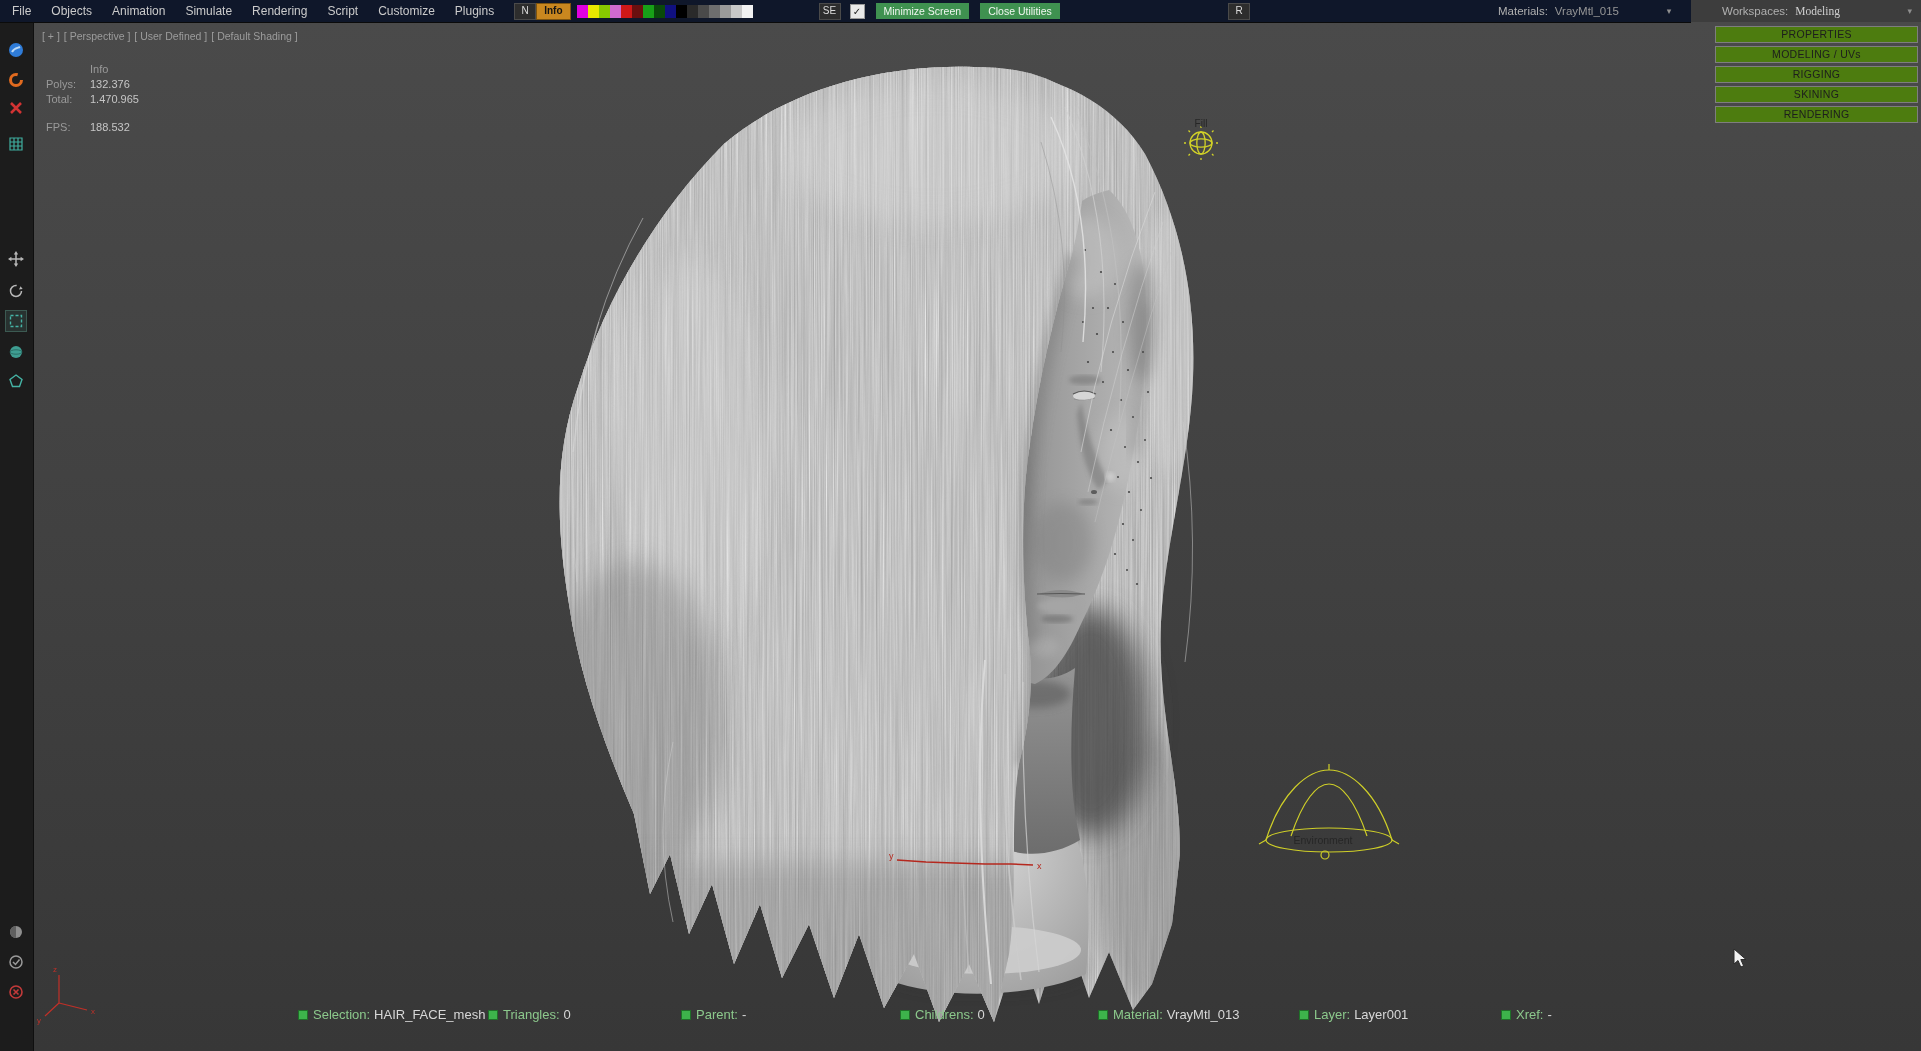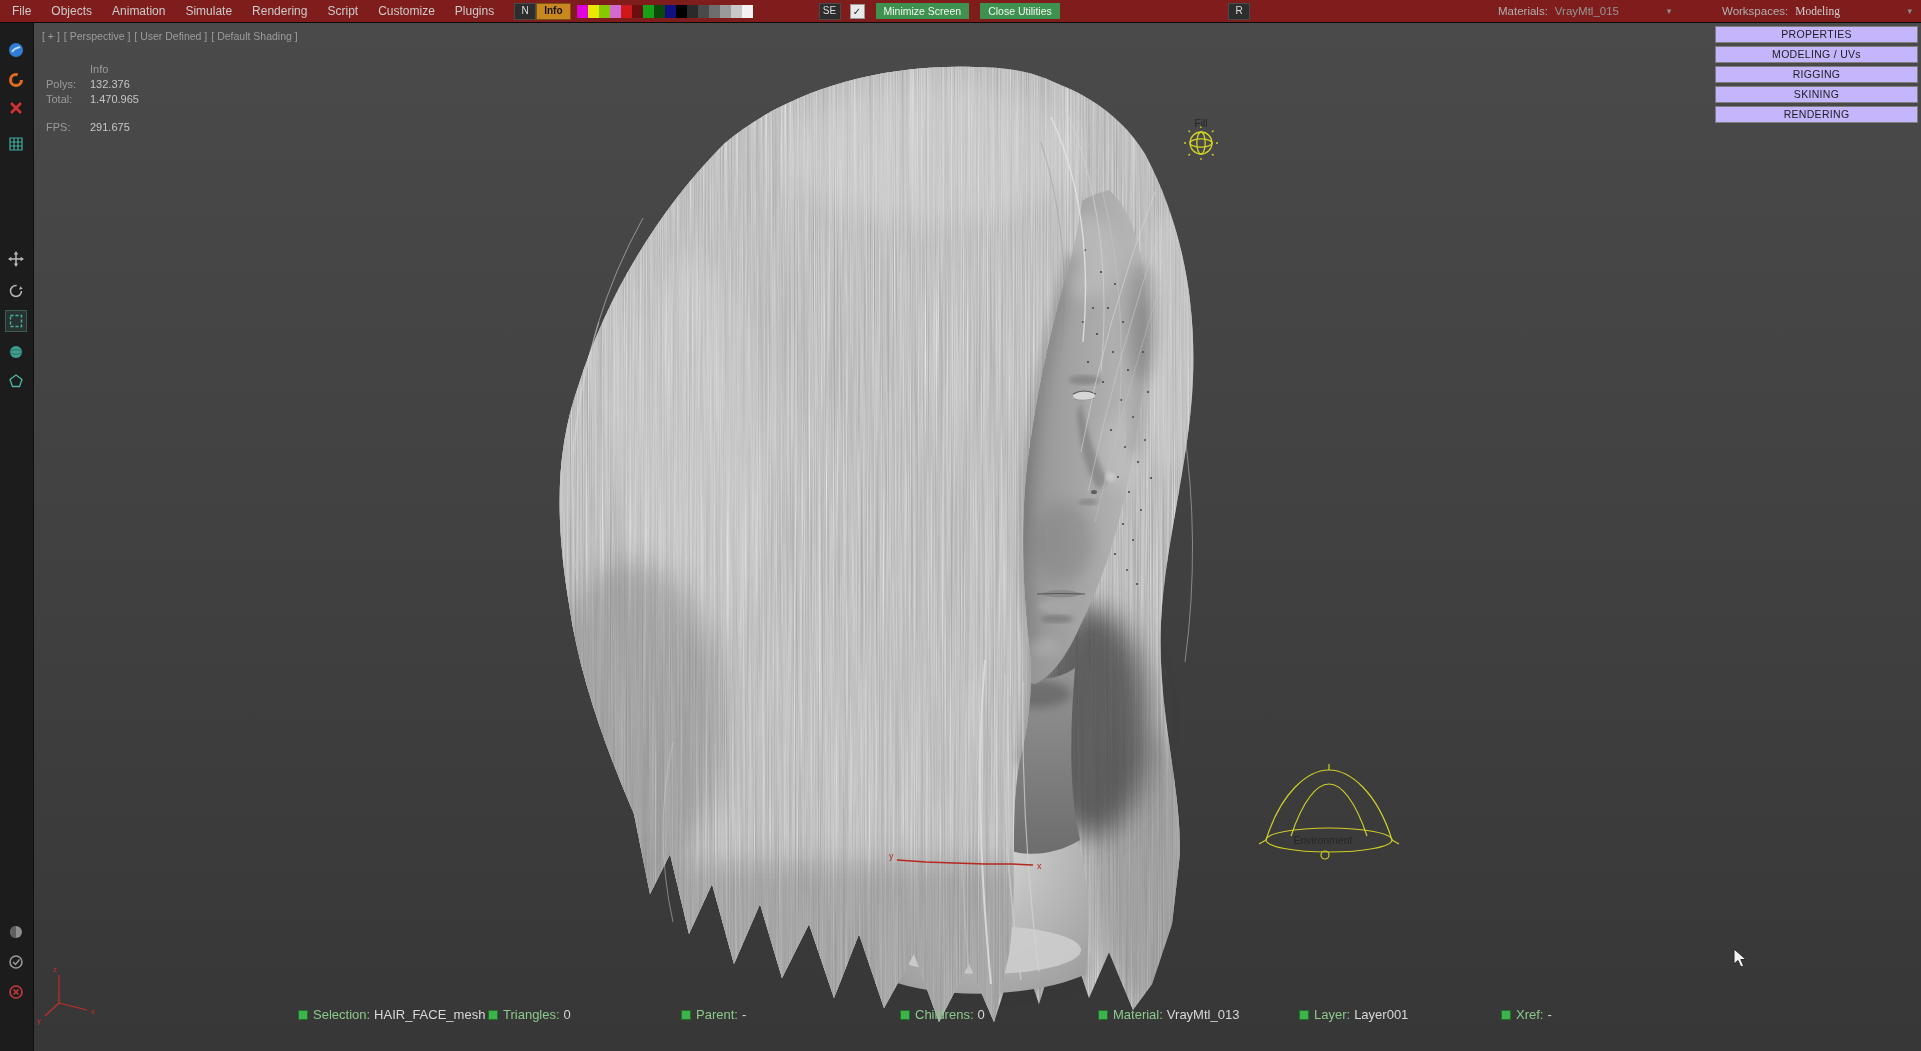--- a/index.html
+++ b/index.html
@@ -1,19 +1,19 @@
 <!DOCTYPE html>
 <html><head>
 <meta charset="utf-8">
 <style>
   html,body{margin:0;padding:0;}
   body{width:1921px;height:1051px;overflow:hidden;background:#3d3d3d;
        font-family:"Liberation Sans",sans-serif;position:relative;}
   
-  .topbar{position:absolute;left:0;top:0;width:1921px;height:22px;background:#7f1d1d;
+  .topbar{position:absolute;left:0;top:0;width:1691px;height:22px;background:#0f172a;
           border-bottom:1px solid #0b0b0b;display:flex;align-items:center;z-index:40;}
   .menu{font-size:12px;color:#cbcbcb;padding:0 10px;line-height:22px;cursor:default;white-space:nowrap;}
   .menu:first-child{padding-left:12px;}
   .mini-btn{height:15px;min-width:14px;padding:0 3px;background:#2d2d2d;border:1px solid #4a4a4a;
             color:#dcdcdc;font-size:10px;line-height:13px;text-align:center;margin-left:10px;}
   .info-btn{height:15px;padding:0 7px;background:#c9871f;border:1px solid #7d5410;color:#141414;
             font-size:10px;font-weight:bold;line-height:13px;}
   .swatch-strip{display:flex;height:13px;margin-left:6px;}
   .swatch{width:11px;height:13px;}
   .se-btn{margin-left:66px;}
@@ -25,21 +25,21 @@
   .materials{position:absolute;left:1498px;top:3px;height:16px;display:flex;align-items:center;}
   .dd-label{font-size:11.5px;color:#b0b0b0;margin-right:7px;}
   .dd-value{font-size:11.5px;color:#969696;}
   .materials .dd-value{width:112px;}
   .dd-arrow{font-size:9px;color:#8f8f8f;}
   .workspaces{position:absolute;left:1722px;top:3px;width:190px;height:16px;display:flex;align-items:center;}
   .workspaces .dd-value{color:#cfcfcf;font-family:Liberation Serif, serif;}
   .workspaces .dd-arrow{margin-left:auto;}
   
   .tabs{position:absolute;left:1715px;top:26px;width:203px;z-index:30;}
-  .tab{height:15px;line-height:15px;background:#c4b5fd;border:1px solid #7e7e7e;color:#1d1d1d;
+  .tab{height:15px;line-height:15px;background:#4d7c0f;border:1px solid #7e7e7e;color:#1d1d1d;
        font-size:10.5px;text-align:center;margin-bottom:3px;letter-spacing:.3px;cursor:default;}
   
   .left-toolbar{position:absolute;left:0;top:22px;width:33px;height:1029px;background:#1c1c1c;
                 border-right:1px solid #0f0f0f;z-index:35;}
   .tool-icon{position:absolute;left:6px;width:20px;height:20px;display:flex;align-items:center;
              justify-content:center;}
   .tool-icon.active{background:#283230;border:1px solid #3c5a52;margin:-1px;}
   
   .viewport{position:absolute;left:33px;top:22px;width:1888px;height:1029px;
             background:linear-gradient(180deg,#4a4a4a 0%,#404040 55%,#373737 100%);overflow:hidden;}
@@ -373,21 +373,21 @@
     <span>[ + ]</span>
     <span>[ Perspective ]</span>
     <span>[ User Defined ]</span>
     <span>[ Default Shading ]</span>
   </div>
 
   <div class="stats">
     <div class="stat-total">Info</div>
     <div class="stat-row"><span class="sl">Polys:</span><span class="svv">132.376</span></div>
     <div class="stat-row"><span class="sl">Total:</span><span class="svv">1.470.965</span></div>
-    <div class="stat-row stat-fps"><span class="sl">FPS:</span><span class="svv">291.675</span></div>
+    <div class="stat-row stat-fps"><span class="sl">FPS:</span><span class="svv">188.532</span></div>
   </div>
 
   <div class="status-item" style="left:265px">
     <span class="sq"></span>
     <span class="sl2">Selection:</span>
       <span class="sv2">HAIR_FACE_mesh</span>
   </div>
   <div class="status-item" style="left:455px">
     <span class="sq"></span>
     <span class="sl2">Triangles:</span>

